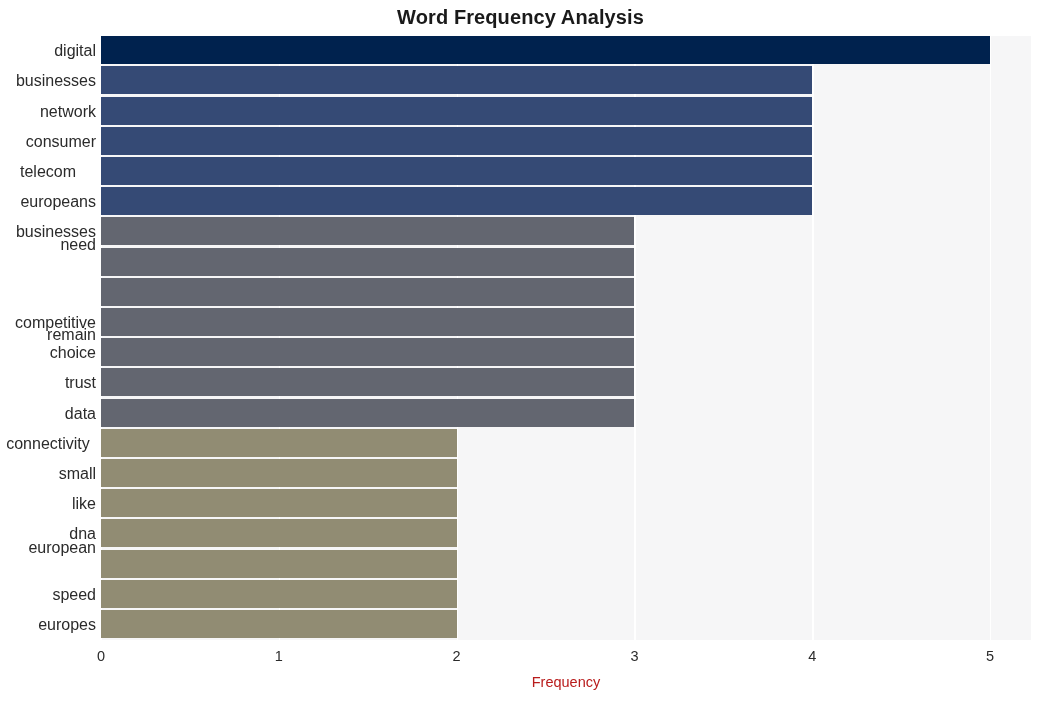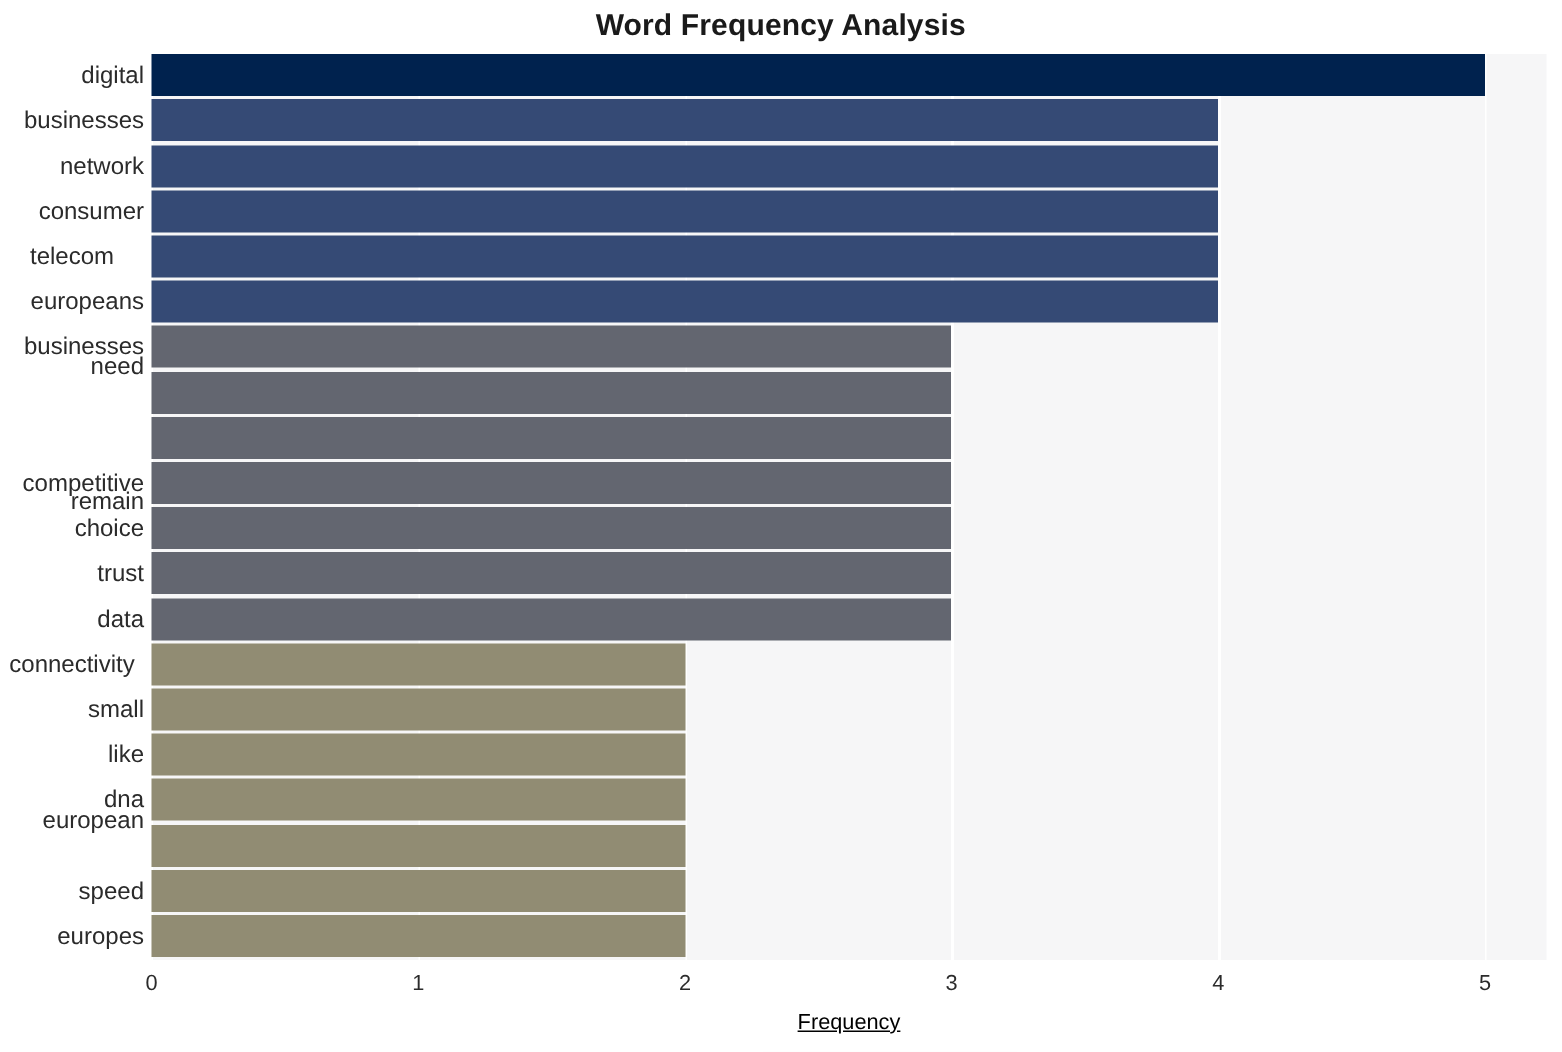--- a/index.html
+++ b/index.html
@@ -99,22 +99,21 @@
     line-height: 1;
   }
 
   #x-axis-label {
     position: absolute;
     left: 101px;
     top: 674px;
     width: 930px;
     text-align: center;
     font-size: 14.5px;
-    color: #000000;
-    text-decoration: underline;
+    color: #b91c1c;
   }
 </style>
 </head>
 <body>
 
 <div id="figure">
 
   <div id="chart-title">Word Frequency Analysis</div>
 
   <div id="plot-area">

